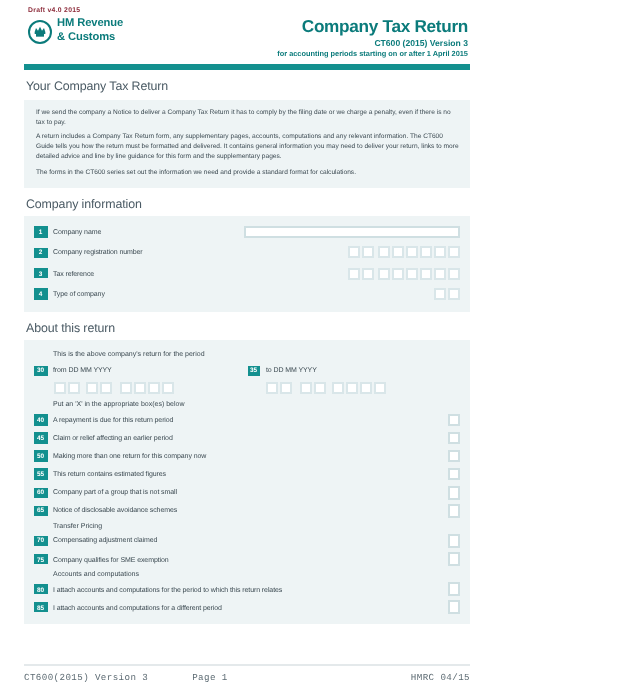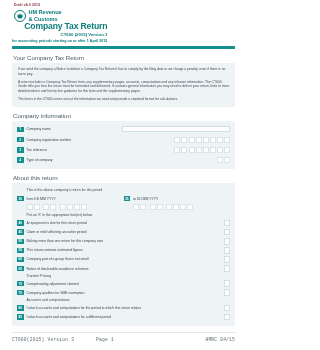--- a/index.html
+++ b/index.html
@@ -9,21 +9,21 @@
     font-family: "Liberation Sans", sans-serif;
     overflow: hidden;
   }
   .page { position: relative; width: 247px; height: 350px; padding: 0 12px; }
 
   
   .draft {
     font-size: 3.4px; font-weight: bold; color: #8c2b3a;
     letter-spacing: .15px; padding: 3px 0 0 2px;
   }
-  .head-row { display: flex; align-items: flex-start; justify-content: space-between; padding-top: 2px; flex-direction: column; }
+  .head-row { display: flex; align-items: flex-start; justify-content: space-between; padding-top: 2px; }
   .brand { display: flex; align-items: center; gap: 2.5px; padding-left: 2px; }
   .crest {
     width: 12px; height: 12px; border-radius: 50%;
     border: .7px solid #0b7b7b; display: flex; align-items: center; justify-content: center;
     flex: none;
   }
   .brand-text { font-size: 5.6px; font-weight: bold; color: #0b7b7b; line-height: 1.18; letter-spacing: -.05px; }
   .title-block { text-align: right; padding-right: 1px; }
   .doc-title { font-size: 8.6px; font-weight: bold; color: #0b7b7b; letter-spacing: -.15px; line-height: 1; }
   .doc-sub { font-size: 4.3px; font-weight: bold; color: #0b7b7b; margin-top: 1.6px; }

